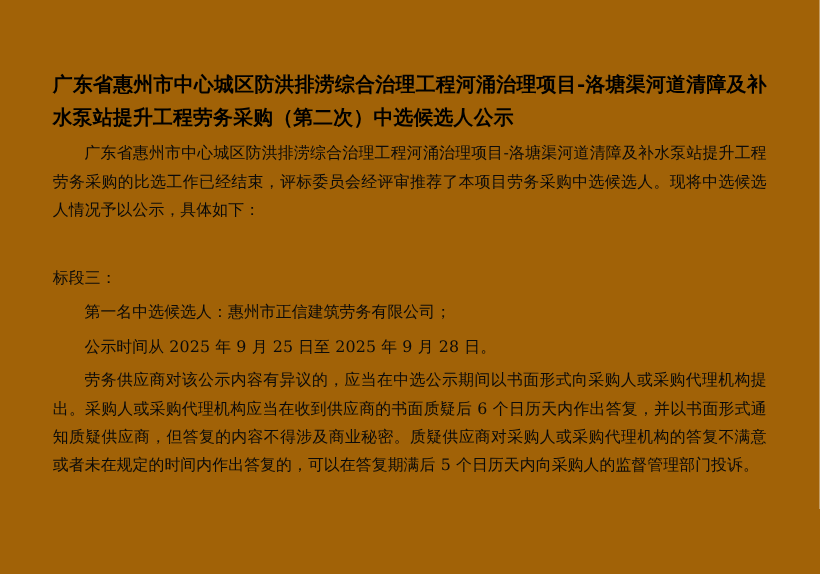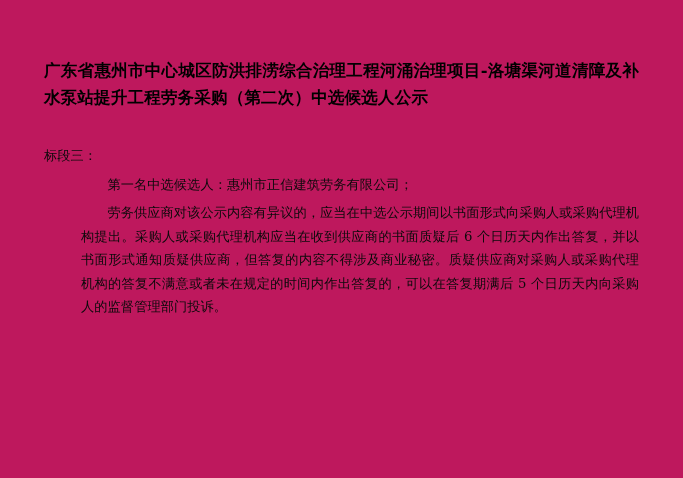--- a/index.html
+++ b/index.html
@@ -11,21 +11,21 @@
     height: 478px;
     background: #ffffff;
     font-family: "DejaVu Serif", "Liberation Serif", serif;
     color: #000000;
     overflow: hidden;
   }
   .page {
     position: relative;
     width: 683px;
     height: 478px;
-    background: #be185d;
+    background: #a16207;
     box-sizing: border-box;
     padding: 58px 44px 0 44px;
   }
   .doc-title {
     font-size: 16.5px;
     font-weight: bold;
     line-height: 1.62;
     text-align: justify;
     text-align-last: left;
     letter-spacing: 0.2px;
@@ -40,32 +40,33 @@
     margin: 0 0 1px 0;
     letter-spacing: 0.1px;
     color: #0a0a0a;
   }
   .para.noindent {
     text-indent: 0;
     margin-top: 33px;
   }
   .para.gap {
     margin-top: 5px;
-    margin-left: 37px;
   }
 </style>
 </head>
 <body>
 
 <div class="page">
 
   <h1 class="doc-title">广东省惠州市中心城区防洪排涝综合治理工程河涌治理项目-洛塘渠河道清障及补水泵站提升工程劳务采购（第二次）中选候选人公示</h1>
 
+  <p class="para">广东省惠州市中心城区防洪排涝综合治理工程河涌治理项目-洛塘渠河道清障及补水泵站提升工程劳务采购的比选工作已经结束，评标委员会经评审推荐了本项目劳务采购中选候选人。现将中选候选人情况予以公示，具体如下：</p>
 
   <p class="para noindent">标段三：</p>
 
   <p class="para gap">第一名中选候选人：惠州市正信建筑劳务有限公司；</p>
 
 
+  <p class="para gap">公示时间从 2025 年 9 月 25 日至 2025 年 9 月 28 日。</p>
 
   <p class="para gap">劳务供应商对该公示内容有异议的，应当在中选公示期间以书面形式向采购人或采购代理机构提出。采购人或采购代理机构应当在收到供应商的书面质疑后 6 个日历天内作出答复，并以书面形式通知质疑供应商，但答复的内容不得涉及商业秘密。质疑供应商对采购人或采购代理机构的答复不满意或者未在规定的时间内作出答复的，可以在答复期满后 5 个日历天内向采购人的监督管理部门投诉。</p>
 
 </div>
 
 </body></html>

